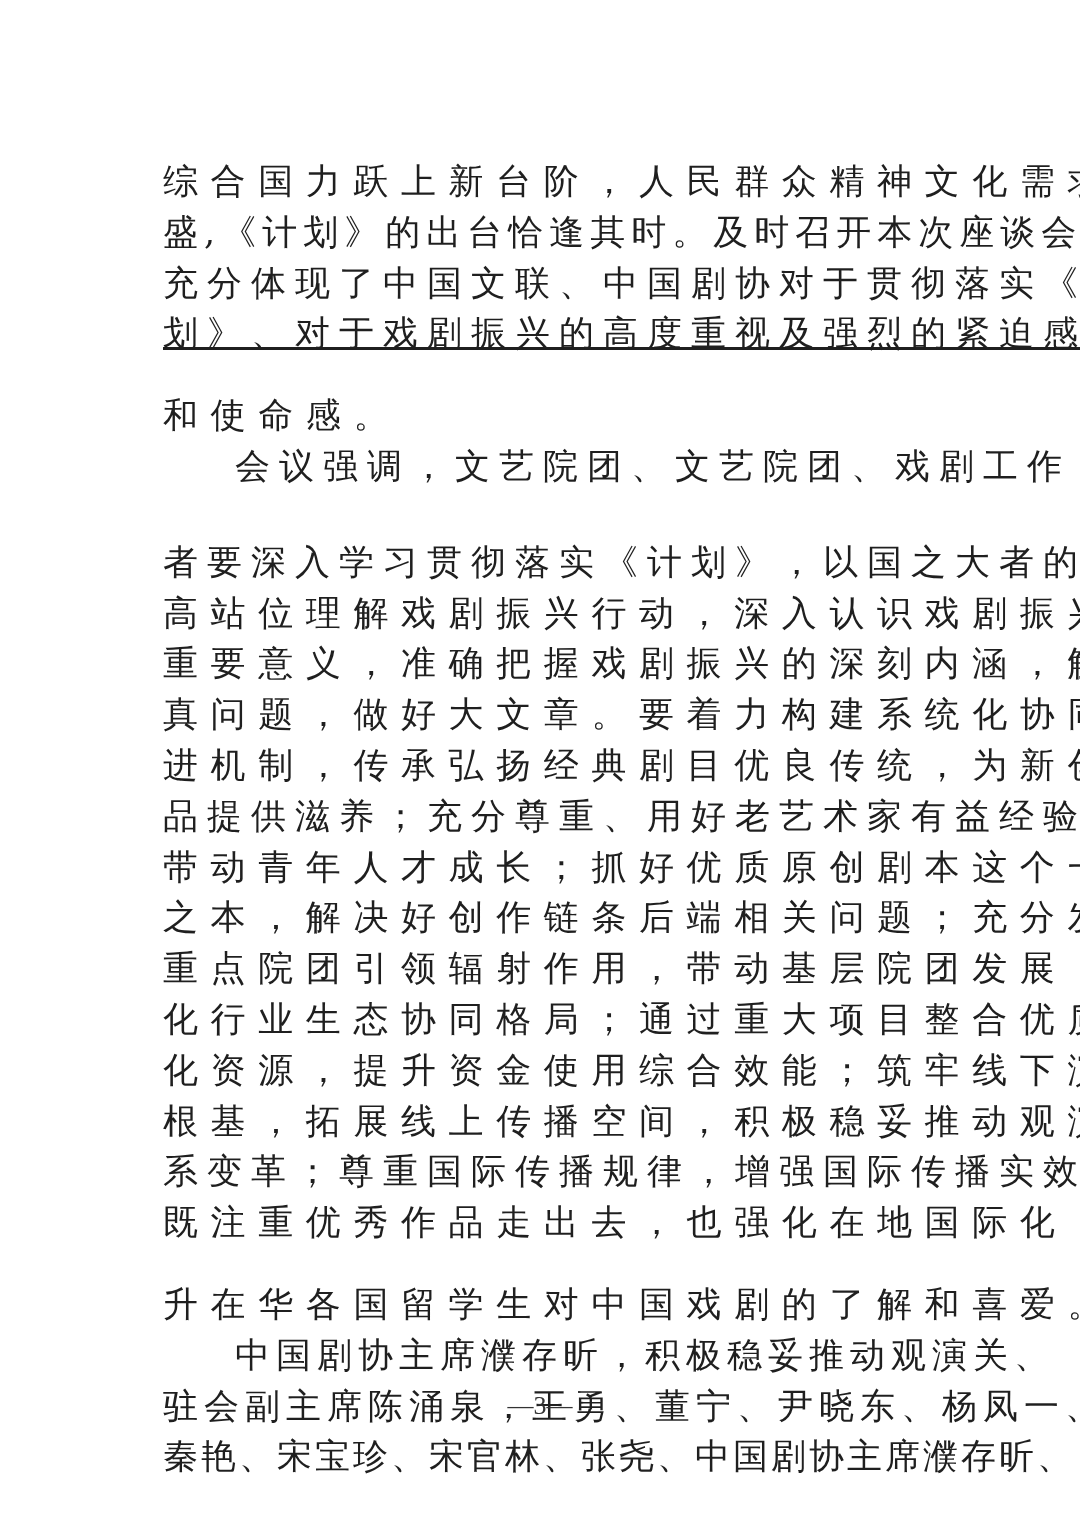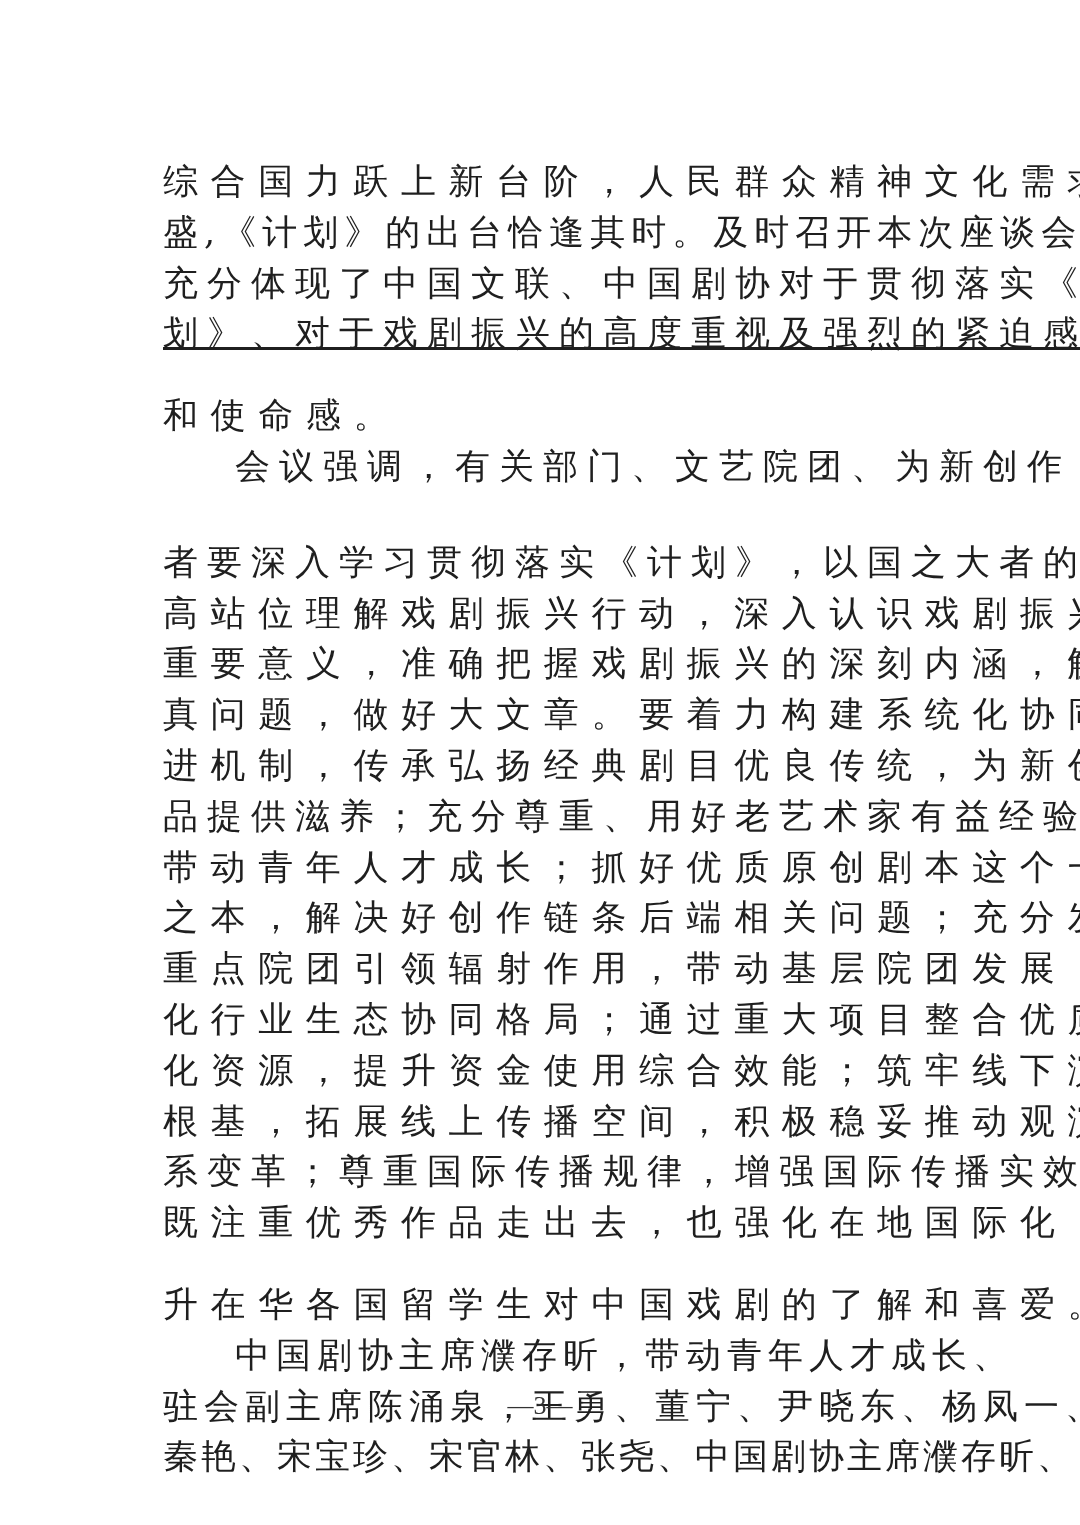--- a/index.html
+++ b/index.html
@@ -57,38 +57,38 @@
 
   <div>
     <div class="line">综合国力跃上新台阶，人民群众精神文化需求旺</div>
     <div class="line" style="letter-spacing:6px;">盛,《计划》的出台恰逢其时。及时召开本次座谈会，</div>
     <div class="line" style="letter-spacing:9px;">充分体现了中国文联、中国剧协对于贯彻落实《计</div>
     <div class="line" style="letter-spacing:9px;text-decoration:underline;">划》、对于戏剧振兴的高度重视及强烈的紧迫感</div>
     <div class="line last">和使命感。</div>
   </div>
 
   <div>
-    <div class="line indent" style="letter-spacing:9px;">会议强调，有关部门、文艺院团、为新创作</div>
+    <div class="line indent" style="letter-spacing:9px;">会议强调，文艺院团、文艺院团、戏剧工作</div>
     <div class="line" style="letter-spacing:9px;margin-top:45px;">者要深入学习贯彻落实《计划》，以国之大者的</div>
     <div class="line">高站位理解戏剧振兴行动，深入认识戏剧振兴的</div>
     <div class="line">重要意义，准确把握戏剧振兴的深刻内涵，解决</div>
     <div class="line">真问题，做好大文章。要着力构建系统化协同推</div>
     <div class="line">进机制，传承弘扬经典剧目优良传统，为新创作</div>
     <div class="line" style="letter-spacing:9px;">品提供滋养；充分尊重、用好老艺术家有益经验，</div>
     <div class="line">带动青年人才成长；抓好优质原创剧本这个一剧</div>
     <div class="line">之本，解决好创作链条后端相关问题；充分发挥</div>
     <div class="line">重点院团引领辐射作用，带动基层院团发展，优</div>
     <div class="line">化行业生态协同格局；通过重大项目整合优质文</div>
     <div class="line">化资源，提升资金使用综合效能；筑牢线下演出</div>
     <div class="line">根基，拓展线上传播空间，积极稳妥推动观演关</div>
     <div class="line" style="letter-spacing:9px;">系变革；尊重国际传播规律，增强国际传播实效，</div>
     <div class="line">既注重优秀作品走出去，也强化在地国际化，提</div>
     <div class="line last">升在华各国留学生对中国戏剧的了解和喜爱。</div>
   </div>
 
   <div>
-    <div class="line indent" style="letter-spacing:6px;">中国剧协主席濮存昕，带动青年人才成长、</div>
+    <div class="line indent" style="letter-spacing:6px;">中国剧协主席濮存昕，积极稳妥推动观演关、</div>
     <div class="line" style="letter-spacing:6px;">驻会副主席陈涌泉，王勇、董宁、尹晓东、杨凤一、</div>
     <div class="line" style="letter-spacing:3px;">秦艳、宋宝珍、宋官林、张尧、中国剧协主席濮存昕、</div>
   </div>
 </div>
 
 <div class="page-number">—3—</div>
 
 </body></html>

